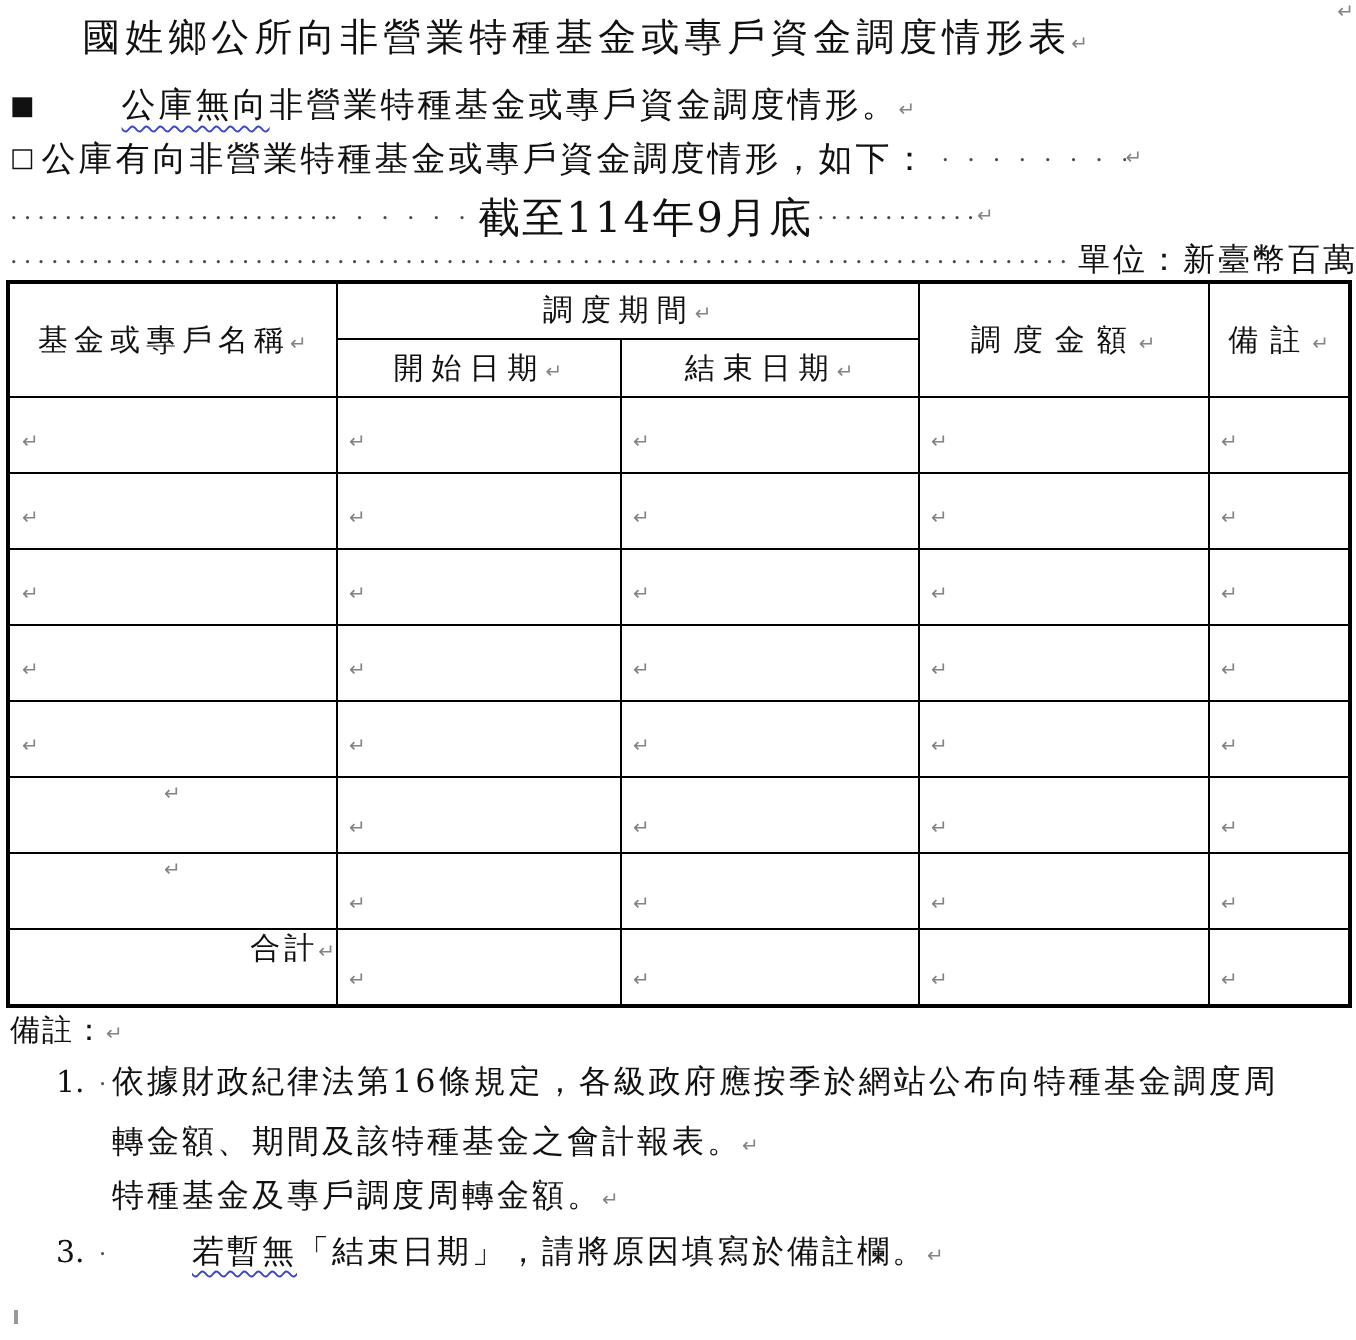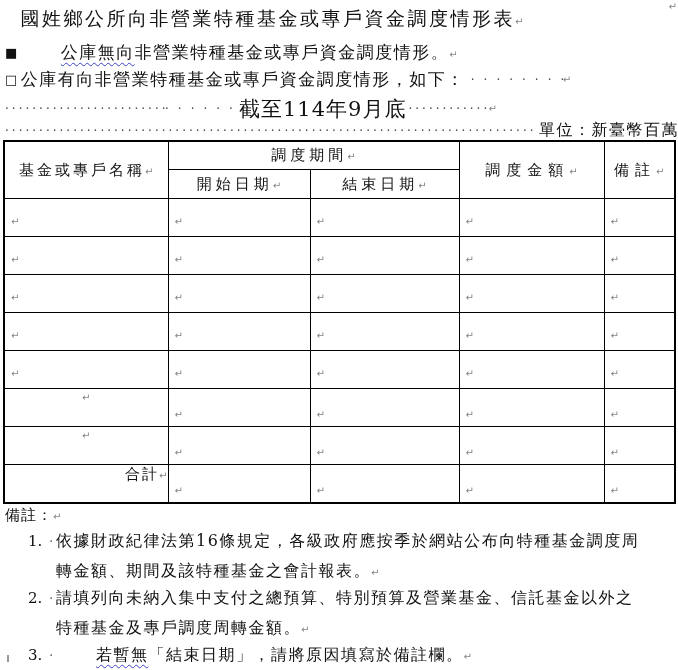--- a/index.html
+++ b/index.html
@@ -7,21 +7,21 @@
     position:relative;width:678px;height:670px;background:#ffffff;
     font-family:"DejaVu Serif", serif;color:#111;overflow:hidden;
   }
   .mark{
     font-family:"DejaVu Sans", sans-serif;color:#848484;font-size:10px;
     letter-spacing:0;line-height:1;
   }
   .corner-mark{position:absolute;top:2px;right:1px;}
   
   .title{
-    position:absolute;top:6px;left:0;width:544px;text-align:center;
+    position:absolute;top:6px;left:0;width:544px;text-align:right;
     font-size:19px;letter-spacing:2.5px;white-space:nowrap;
   }
   
   .stmt{position:absolute;left:5px;white-space:nowrap;font-size:17px;letter-spacing:1.5px;}
   .stmt1{top:41px;}
   .stmt2{top:68px;display:flex;align-items:center;}
   .boxglyph{font-family:"DejaVu Sans", sans-serif;font-size:13px;margin-right:2px;vertical-align:1px;}
   .wavy{
     text-decoration-line:underline;text-decoration-style:wavy;
     text-decoration-color:#3b43cb;text-decoration-thickness:1px;
@@ -259,21 +259,20 @@
     </tr>
   </tbody>
     </table>
 
   <div class="notes">
     <div class="notes-heading"><span>備註：</span><span class="mark">↵</span></div>
 
     <div class="note-line first"><span class="num">1.</span><span class="sdot">·</span><span>依據財政紀律法第16條規定，各級政府應按季於網站公布向特種基金調度周</span></div>
     <div class="note-line cont"><span>轉金額、期間及該特種基金之會計報表。</span><span class="mark">↵</span></div>
 
-    <div class="note-line first"><span class="num">2.</span><span class="sdot">·</span><span>請填列向未納入集中支付之總預算、特別預算及營業基金、信託基金以外之</span></div>
     <div class="note-line cont"><span>特種基金及專戶調度周轉金額。</span><span class="mark">↵</span></div>
 
     <div class="note-line first"><span class="num">3.</span><span class="sdot">·</span><span class="wavy">若暫無</span><span>「結束日期」，請將原因填寫於備註欄。</span><span class="mark">↵</span></div>
   </div>
 
   <div class="stray-cursor"></div>
 
 </div>
 
 </body></html>

